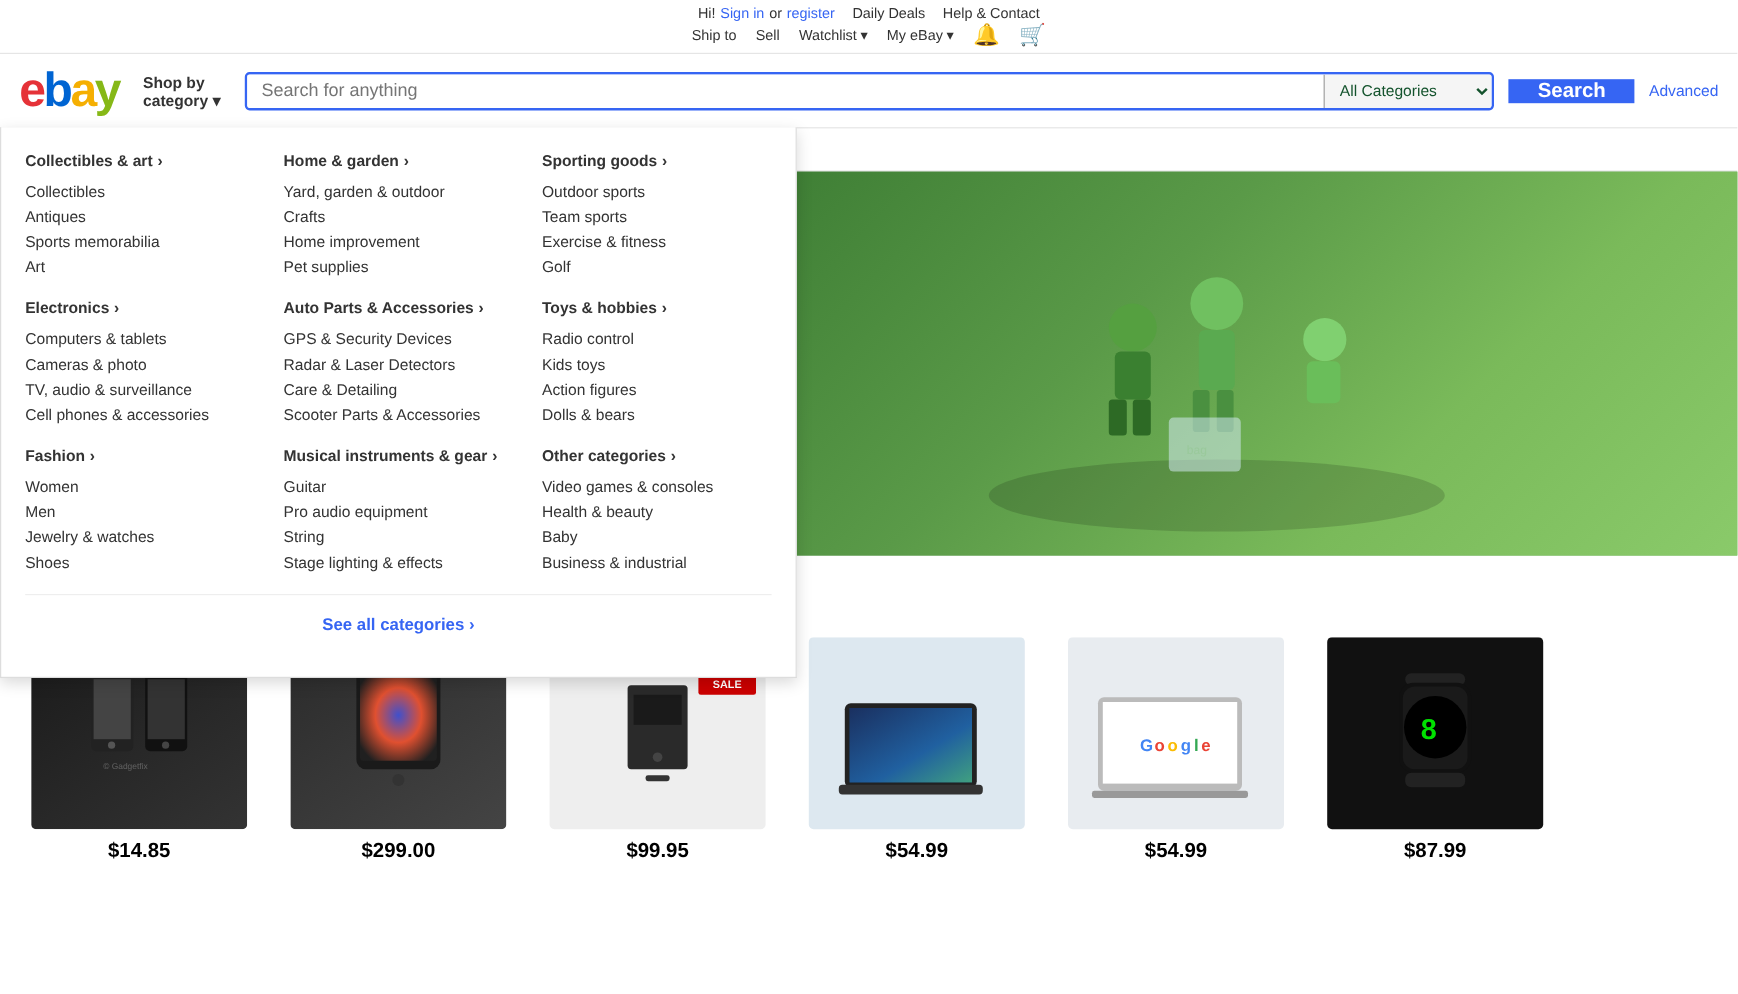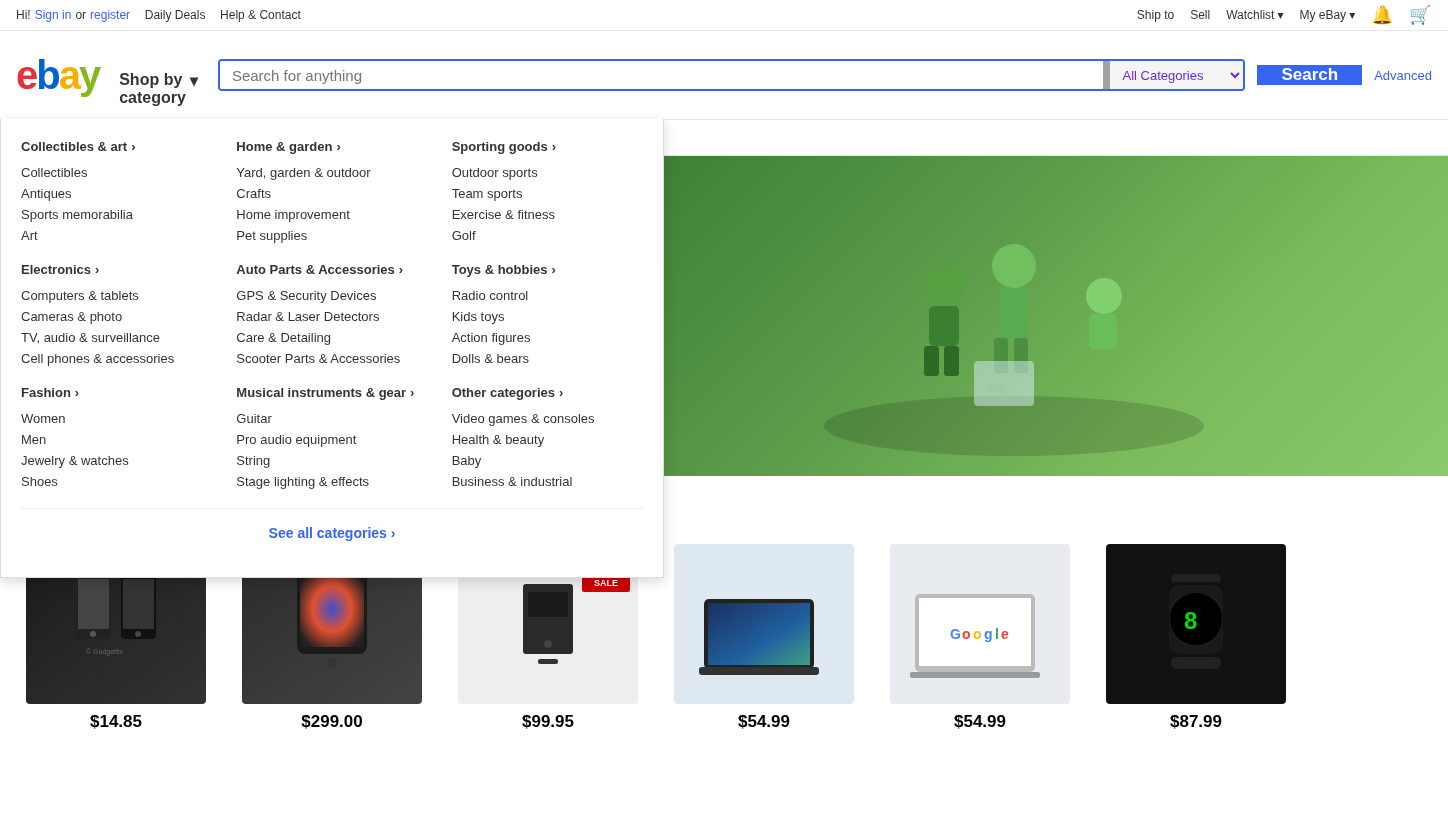--- a/index.html
+++ b/index.html
@@ -7,20 +7,21 @@
 
     
     .top-bar {
       display: flex;
       align-items: center;
       justify-content: space-between;
       padding: 4px 16px;
       font-size: 12px;
       color: #333;
       border-bottom: 1px solid #e5e5e5;
+      flex-direction: column;
     }
     .top-bar-left { display: flex; align-items: center; gap: 4px; }
     .top-bar-left a { color: #3665f3; text-decoration: none; }
     .top-bar-right { display: flex; align-items: center; gap: 16px; }
     .top-bar-right span { cursor: pointer; color: #333; }
     .watchlist-btn, .myebay-btn {
       display: flex; align-items: flex-start; gap: 3px; cursor: pointer;
     }
     .icon-bell, .icon-cart {
       font-size: 18px; cursor: pointer;
@@ -42,55 +43,54 @@
       flex-shrink: 0;
       cursor: pointer;
     }
     .logo-e { color: #e53238; }
     .logo-b { color: #0064d2; }
     .logo-a { color: #f5af02; }
     .logo-y { color: #86b817; }
 
     .shop-by-category {
       display: flex;
-      align-items: flex-start;
+      align-items: flex-end;
       gap: 4px;
-      font-size: 16px;
+      font-size: 13px;
       font-weight: bold;
       color: #333;
       cursor: pointer;
       white-space: nowrap;
       padding: 4px 8px;
       border-radius: 4px;
-      margin-top: 28px;
     }
 
     .search-bar {
       display: flex;
       flex: 1;
       border: 2px solid #3665f3;
       border-radius: 4px;
       overflow: hidden;
       height: 32px;
     }
     .search-input {
       flex: 1;
       border: none;
       outline: none;
       padding: 0 12px;
       font-size: 15px;
       color: #777;
     }
     .search-category {
       border: none;
-      border-left: 7px solid #a3a3a3;
+      border-left: 1px solid #a3a3a3;
       background: #f5f5f5;
       padding: 0 8px;
       font-size: 13px;
-      color: #6d28d9;
+      color: #14532d;
       cursor: pointer;
       outline: none;
       min-width: 140px;
     }
     .search-btn {
       background: #3665f3;
       color: #fff;
       border: none;
       padding: 0 24px;
       font-size: 17px;

